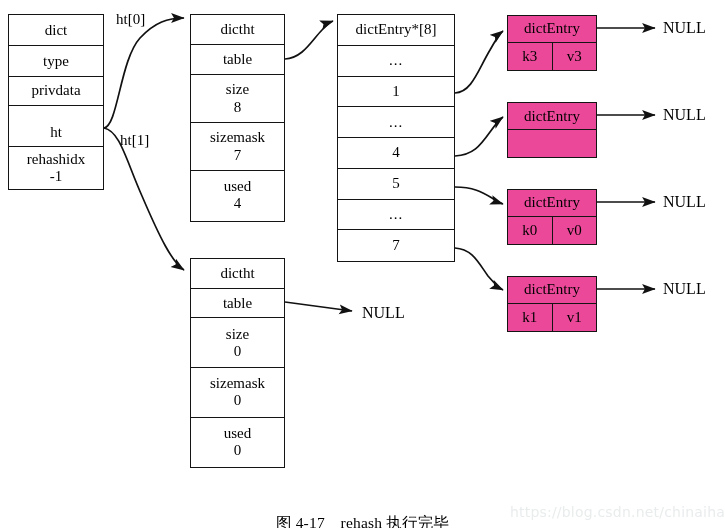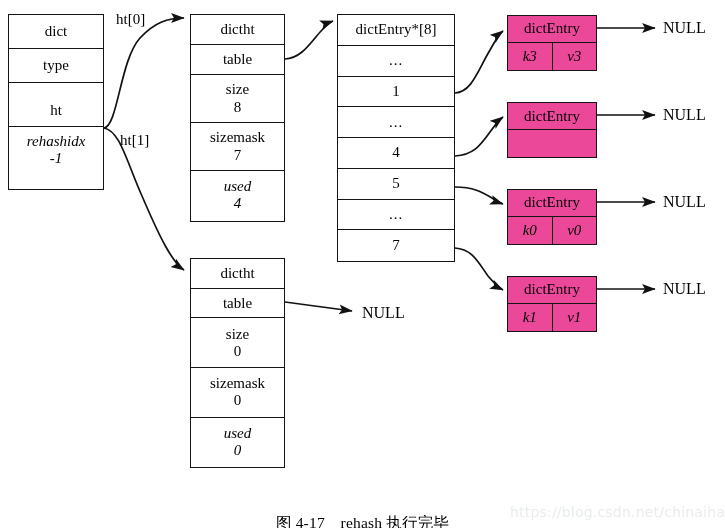--- a/index.html
+++ b/index.html
@@ -43,21 +43,20 @@
     flex-direction: column;
     align-items: center;
     justify-content: center;
     border-bottom: 1.5px solid #141414;
     font-size: 15px;
     line-height: 1.14;
     text-align: center;
   }
   .struct > .row:last-child {
     border-bottom: none;
-    font-style: italic;
   }
   .struct > .row .val {
     display: block;
   }
   
   .arr {
     position: absolute;
     box-sizing: border-box;
     border: 1.7px solid #141414;
     background: #ffffff;
@@ -105,21 +104,20 @@
     height: 28px;
     display: flex;
     flex-direction: row;
   }
   .node > .kv > span {
     flex: 1 1 50%;
     display: flex;
     align-items: center;
     justify-content: center;
     font-size: 15px;
-    font-style: italic;
   }
   .node > .kv > span.k {
     border-right: 1.6px solid #141414;
   }
   
   .text {
     position: absolute;
     font-size: 15px;
     line-height: 1;
     white-space: nowrap;
@@ -181,20 +179,23 @@
     <path d="M597,289 L655,289" fill="none" stroke="#111" stroke-width="1.7" marker-end="url(#ah)"></path>
   </svg>
 
   <div class="struct" style="left:8px; top:14px; width:96px; height:176px;">
     <div class="row" style="height:34px;">
       <span>dict</span>
     </div>
     <div class="row" style="height:34px;">
       <span>type</span>
     </div>
+    <div class="row" style="height:31px;">
+      <span>privdata</span>
+    </div>
     <div class="row" style="height:31px;margin-top:13px;">
       <span>ht</span>
     </div>
     <div class="row" style="height:46px;">
       <span>rehashidx</span>
       <span class="val">-1</span>
     </div>
   </div>
 
   <div class="text edgelabel" style="left:116px; top:12px;">ht[0]</div>

